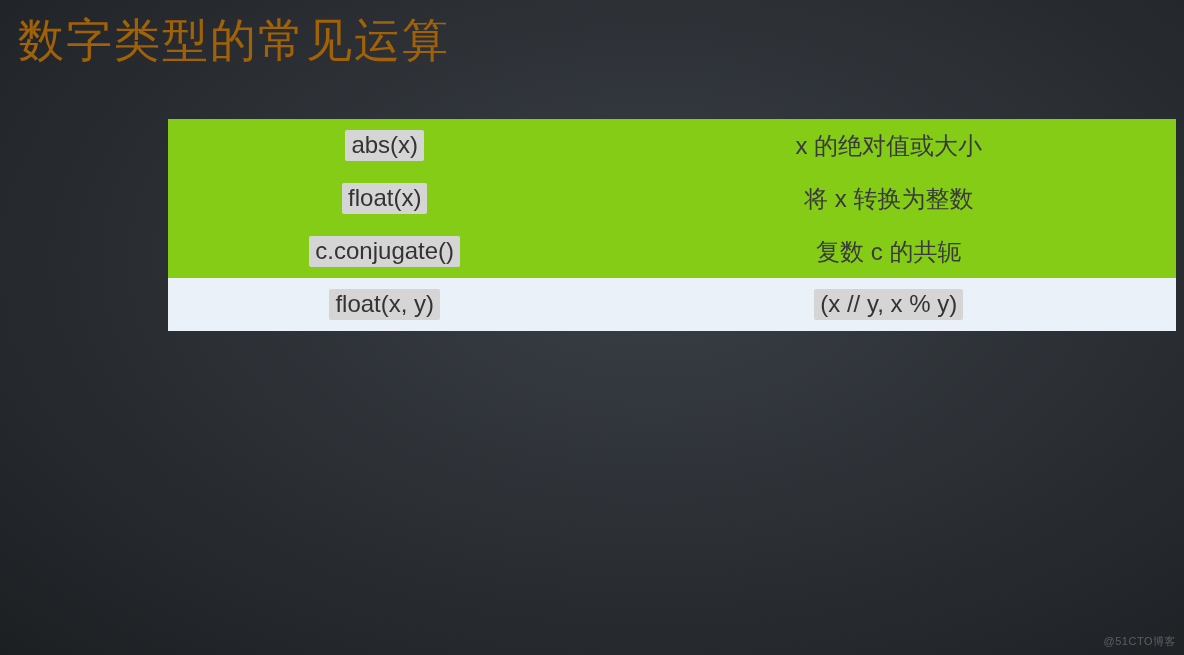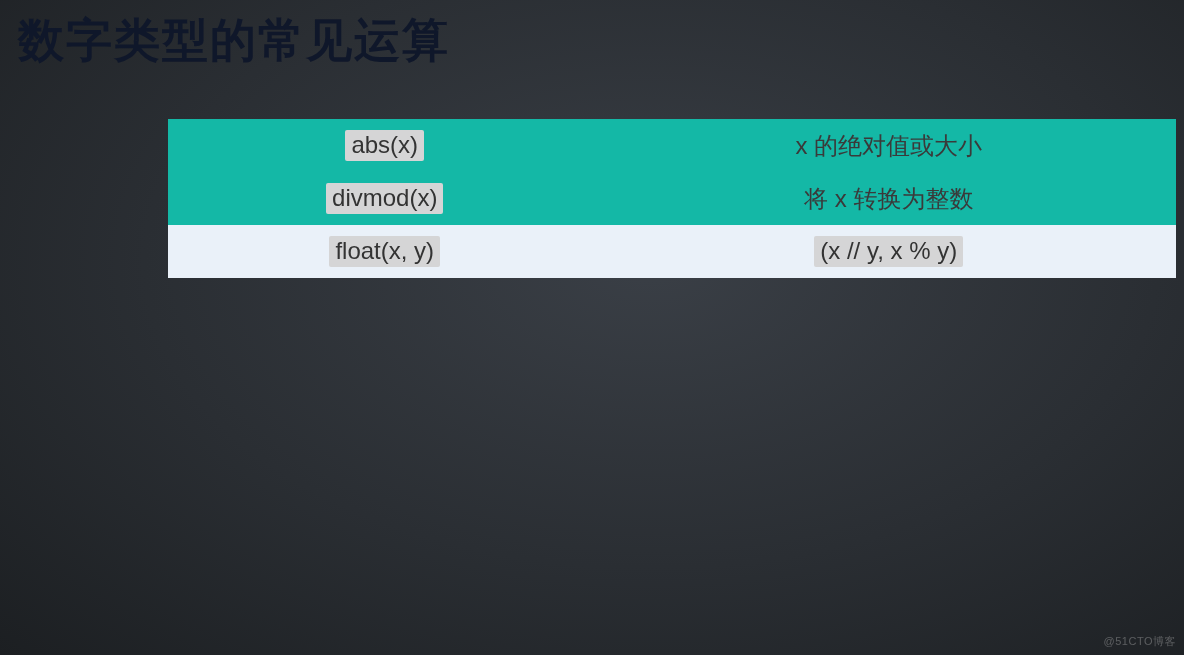--- a/index.html
+++ b/index.html
@@ -6,40 +6,40 @@
   html, body { width: 1184px; height: 655px; overflow: hidden; }
   body {
     background: radial-gradient(ellipse at 55% 40%, #3a3f46 0%, #2a2e33 55%, #1c1f22 100%);
     font-family: "Helvetica Neue", Arial, "PingFang SC", "Microsoft YaHei", sans-serif;
     position: relative;
   }
   .title {
     position: absolute;
     top: 10px;
     left: 18px;
-    color: #0f172a;
+    color: #a16207;
     font-size: 46px;
-    font-weight: 700;
+    font-weight: 400;
     letter-spacing: 2px;
     text-align: right;
   }
   .table-wrap {
     position: absolute;
     top: 119px;
     left: 168px;
     width: 1008px;
   }
   table {
     width: 100%;
     border-collapse: collapse;
     background: #eaf1f9;
   }
   tr { height: 53px; }
   tr.tall { height: 80px; }
-  tr.alt td { background: #14b8a6; margin-left: 16px; }
+  tr.alt td { background: #84cc16; margin-left: 16px; }
   td {
     text-align: center;
     vertical-align: middle;
     font-size: 24px;
     color: #3a3a3a;
     position: relative;
   }
   td:first-child { width: 43%; }
   td:last-child  { width: 57%; }
   .code {
@@ -77,22 +77,26 @@
 <div class="title">数字类型的常见运算</div>
 
 <div class="table-wrap">
   <table>
     <tbody id="tbody">
         <tr class="alt">
           <td><span class="code">abs(x)</span></td>
           <td><span>x 的绝对值或大小</span></td>
         </tr>
         <tr class="alt">
-          <td><span class="code">divmod(x)</span></td>
+          <td><span class="code">float(x)</span></td>
           <td><span>将 x 转换为整数</span></td>
+        </tr>
+        <tr class="alt">
+          <td><span class="code">c.conjugate()</span></td>
+          <td><span>复数 c 的共轭</span></td>
         </tr>
         <tr>
           <td><span class="code">float(x, y)</span></td>
           <td><span class="code">(x // y, x % y)</span></td>
         </tr>
       </tbody>
   </table>
 </div>
 
 <div class="watermark">@51CTO博客</div>

